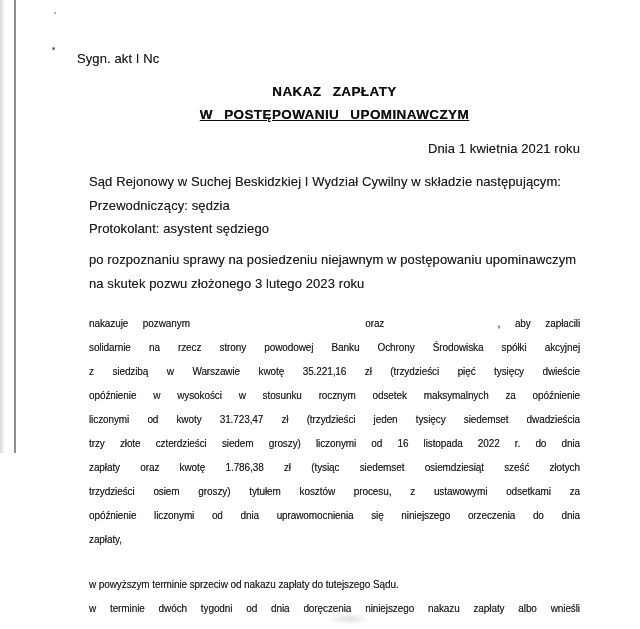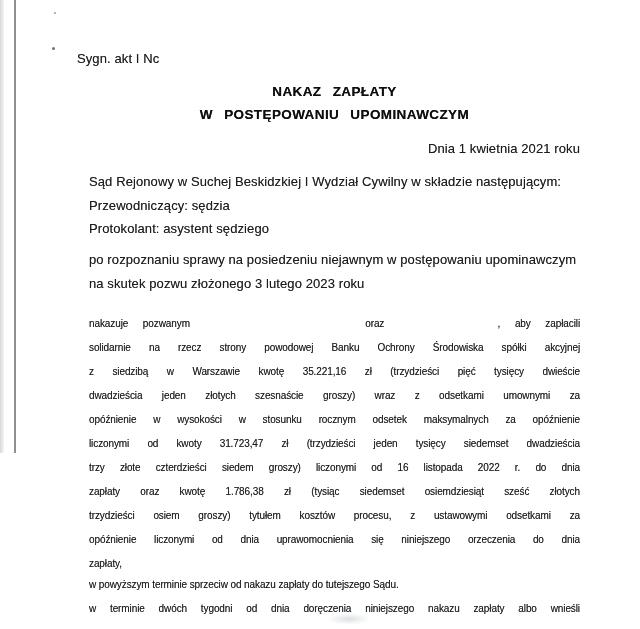--- a/index.html
+++ b/index.html
@@ -74,21 +74,21 @@
 
   <div class="edge-strip"></div>
   <div class="fold-line"></div>
   <div class="speck speck-1"></div>
   <div class="speck speck-2"></div>
   <div class="smudge"></div>
 
   <div class="abs line content-left" style="top:47px;">Sygn. akt I Nc</div>
 
   <div class="abs line title content" style="top:80px;">NAKAZ ZAPŁATY</div>
-  <div class="abs line title content" style="top:103px;">W POSTĘPOWANIU UPOMINAWCZYM</div>
+  <div class="abs line title content" style="top:103px;text-decoration:underline;">W POSTĘPOWANIU UPOMINAWCZYM</div>
 
   <div class="abs line content right-align" style="top:137px;">Dnia 1 kwietnia 2021 roku</div>
 
   <div class="abs content vspace-lines" style="top:170px;">
     <div class="line">Sąd Rejonowy w Suchej Beskidzkiej I Wydział Cywilny w składzie następującym:</div>
     <div class="line">Przewodniczący: sędzia</div>
     <div class="line">Protokolant: asystent sędziego</div>
   </div>
 
   <div class="abs content vspace-lines" style="top:248px;">
@@ -99,21 +99,20 @@
   <div class="abs content" style="top:312px;">
     <div class="just">
       <span>nakazuje pozwanym</span>
       <span class="redact-gap gap-1"></span>
       <span>oraz</span>
       <span class="redact-gap gap-2"></span>
       <span>, aby zapłacili</span>
     </div>
     <div class="just">solidarnie na rzecz strony powodowej Banku Ochrony Środowiska spółki akcyjnej</div>
     <div class="just">z siedzibą w Warszawie kwotę 35.221,16 zł (trzydzieści pięć tysięcy dwieście</div>
-    <div class="just">dwadzieścia jeden złotych szesnaście groszy) wraz z odsetkami umownymi za</div>
     <div class="just">opóźnienie w wysokości w stosunku rocznym odsetek maksymalnych za opóźnienie</div>
     <div class="just">liczonymi od kwoty 31.723,47 zł (trzydzieści jeden tysięcy siedemset dwadzieścia</div>
     <div class="just">trzy złote czterdzieści siedem groszy) liczonymi od 16 listopada 2022 r. do dnia</div>
     <div class="just">zapłaty oraz kwotę 1.786,38 zł (tysiąc siedemset osiemdziesiąt sześć złotych</div>
     <div class="just">trzydzieści osiem groszy) tytułem kosztów procesu, z ustawowymi odsetkami za</div>
     <div class="just">opóźnienie liczonymi od dnia uprawomocnienia się niniejszego orzeczenia do dnia</div>
     <div class="just plain-last">zapłaty,</div>
   </div>
 
   <div class="abs content" style="top:573px;">

